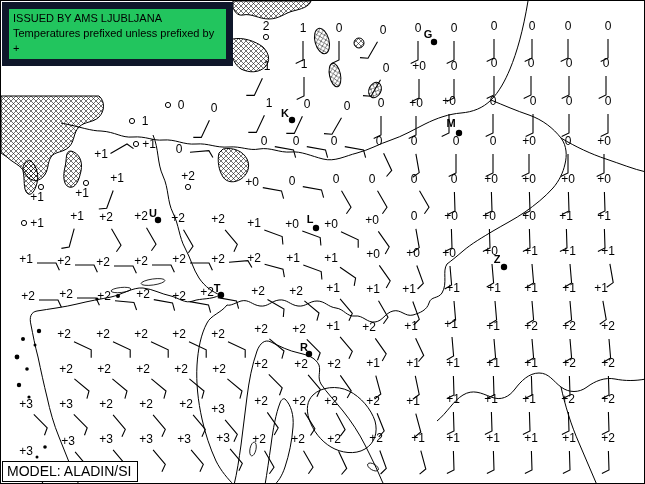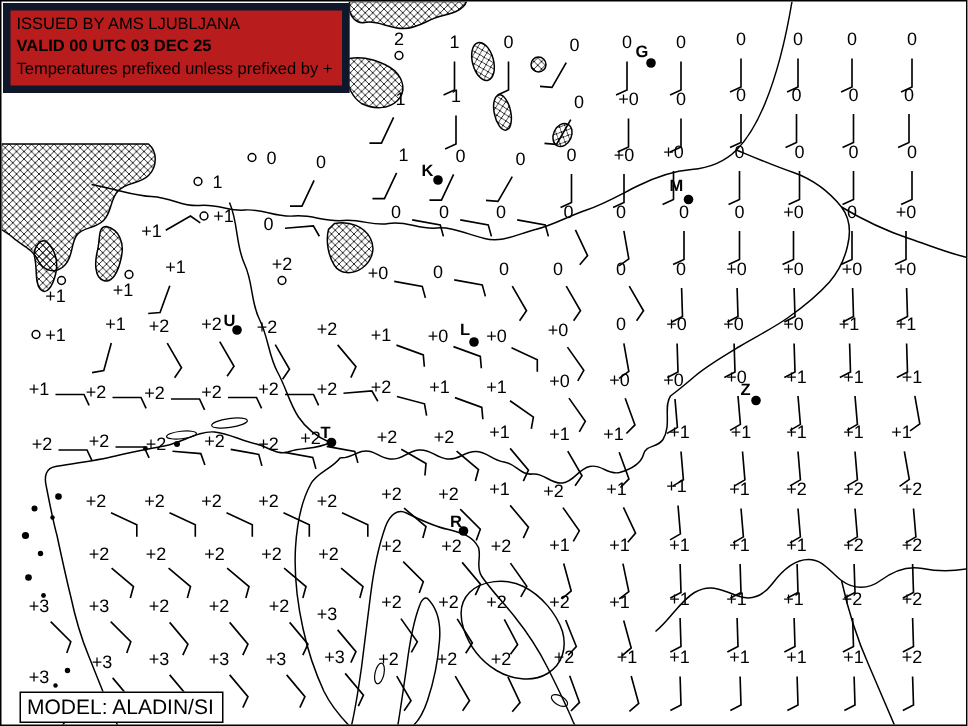--- a/index.html
+++ b/index.html
@@ -8,24 +8,24 @@
   #map-svg{position:absolute;left:0;top:0;}
   .map-line{fill:none;stroke:#000;stroke-width:1;}
   .thin{stroke-width:0.8;}
   .hatch{fill:url(#xh);stroke:#000;stroke-width:1;}
   .islet{fill:#000;stroke:none;}
   .stl{font:12px "Liberation Sans",sans-serif;text-anchor:middle;fill:#000;}
   .city-letter{font:bold 11px "Liberation Sans",sans-serif;text-anchor:middle;fill:#000;}
   .city-dot{fill:#000;}
   .calm{fill:none;stroke:#000;stroke-width:1;}
   .barb{fill:none;stroke:#000;stroke-width:1.1;stroke-linecap:butt;stroke-linejoin:miter;}
-  #issue-box{position:absolute;left:1px;top:1px;width:231px;box-sizing:border-box;background:#b91c1c;
-             border:5px solid #0f172a;padding:2px 4px 3px 4px;font-size:11px;line-height:15px;color:#000;}
+  #issue-box{position:absolute;left:1px;top:1px;width:231px;box-sizing:border-box;background:#22c55e;
+             border:7px solid #0f172a;padding:2px 4px 3px 4px;font-size:11px;line-height:15px;color:#000;}
   #issue-box .b{font-weight:bold;}
-  #model-box{position:absolute;left:12px;top:460px;background:#fff;border:1px solid #000;
+  #model-box{position:absolute;left:1px;top:460px;background:#fff;border:1px solid #000;
              padding:1px 6px 2px 4px;font-size:14px;color:#000;display:inline-block;}
 </style>
 </head>
 <body>
 
 <div id="frame">
 
   <svg id="map-svg" width="645" height="484" viewBox="0 0 645 484">
     <defs>
       <pattern id="xh" width="5" height="5" patternUnits="userSpaceOnUse">
@@ -456,21 +456,20 @@
         <circle cx="503" cy="266" r="3.2" class="city-dot"></circle>
         <text x="216" y="291" class="city-letter">T</text>
         <circle cx="220" cy="294" r="3.2" class="city-dot"></circle>
         <text x="303" y="350" class="city-letter">R</text>
         <circle cx="308" cy="353" r="3.2" class="city-dot"></circle>
       </g>
   </svg>
 
   <div id="issue-box">
       <div><span>ISSUED BY AMS LJUBLJANA</span></div>
-      <div><span class="b">VALID 00 UTC 03 DEC 25</span></div>
       <div><span>Temperatures prefixed unless prefixed by +</span></div>
     </div>
 
   <div id="model-box">
     <span>MODEL: ALADIN/SI</span>
   </div>
 
 </div>
 
 </body></html>

